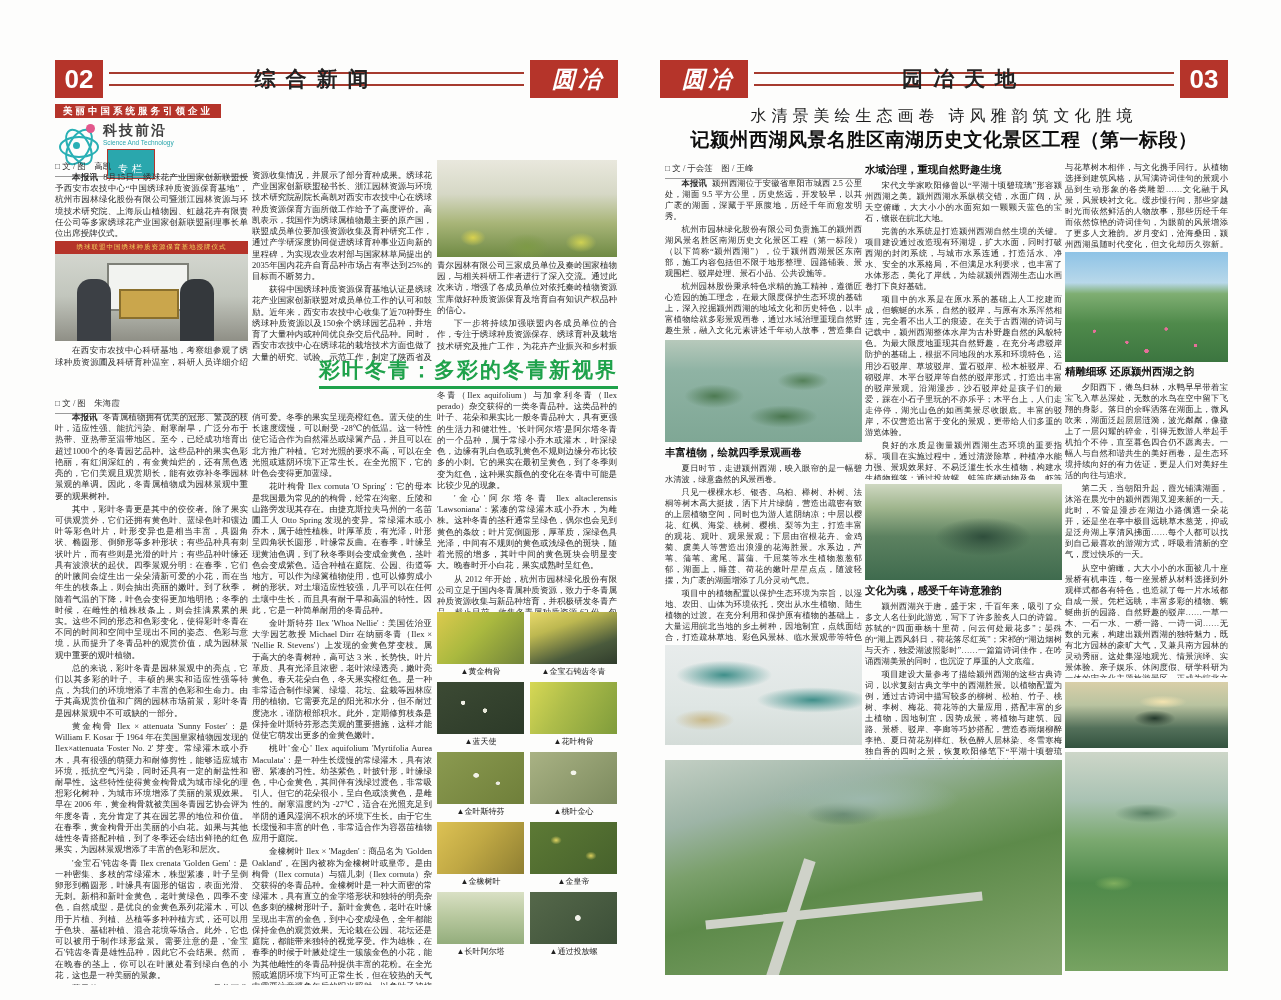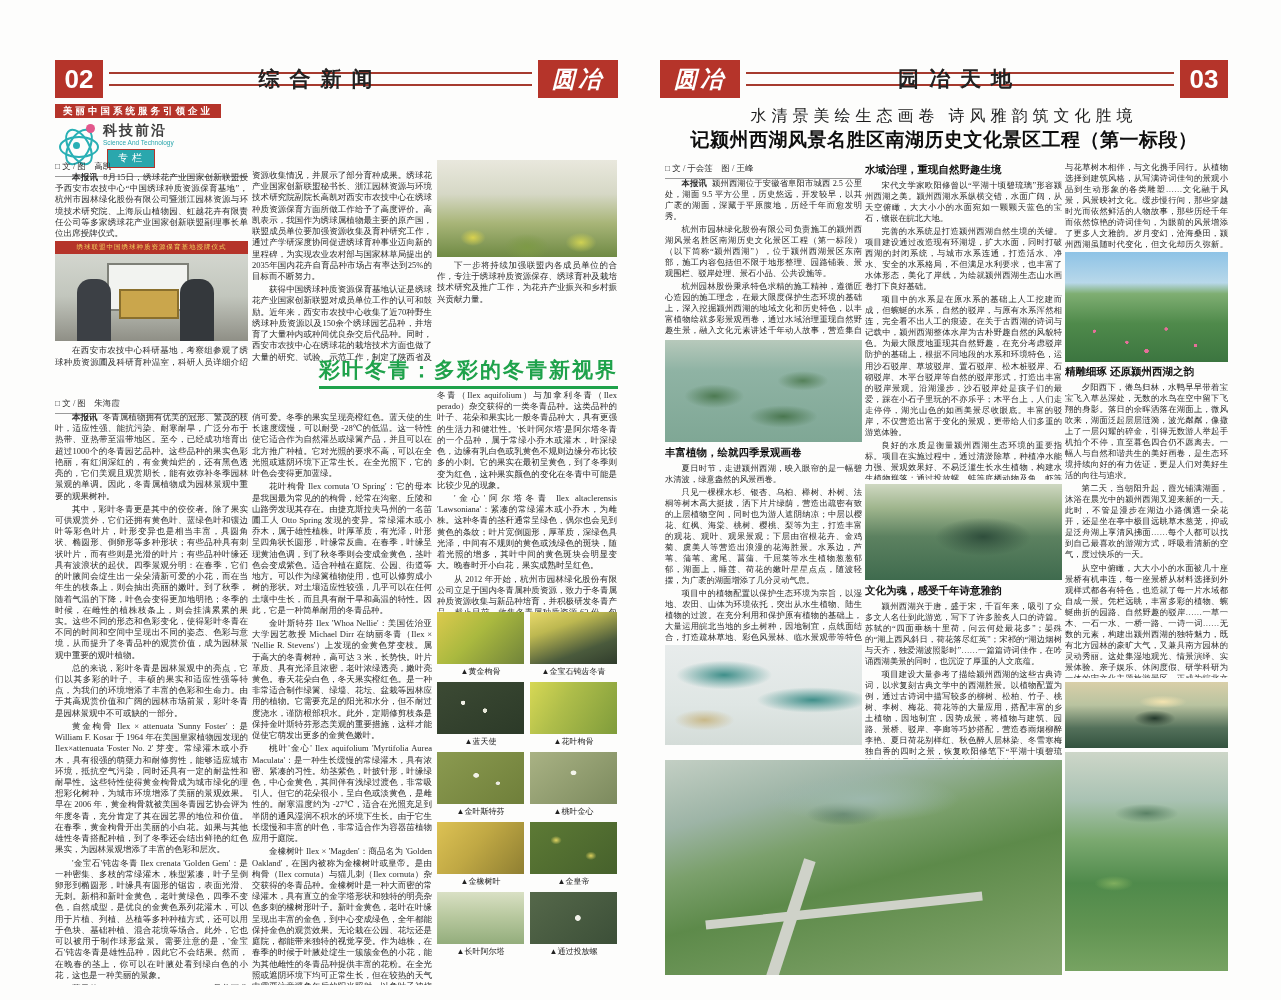--- a/index.html
+++ b/index.html
@@ -9,37 +9,37 @@
     -webkit-font-smoothing:antialiased;
   }
   .page{position:absolute;top:60px;height:925px;background:transparent;}
   #page-left{left:55px;width:563px;}
   #page-right{left:660px;width:568px;}
 
   
   .phead{position:absolute;top:0;left:0;right:0;height:38px;display:flex;align-items:stretch;}
   .redbox{background:#b5342a;color:#fff;display:flex;align-items:center;justify-content:center;}
   .pagenum{width:48px;font-family:"Liberation Sans",sans-serif;font-size:26px;font-weight:bold;}
-  .masthead{width:80px;font-size:23px;font-weight:bold;font-style:italic;letter-spacing:3px;font-family:"Liberation Serif",serif;}
+  .masthead{width:80px;font-size:23px;font-weight:bold;font-style:italic;letter-spacing:3px;font-family:"Liberation Serif",serif;padding-left:8px;}
   .headmid{flex:1;margin:12px 6px;border-top:2px solid #a63a2e;border-bottom:2px solid #a63a2e;display:flex;align-items:center;justify-content:center;font-size:21px;letter-spacing:10px;color:#222;font-weight:600;}
 
   
   .tagline{position:absolute;top:44px;left:0;height:14px;background:#b5342a;color:#fff;
     font-family:"Liberation Sans",sans-serif;font-size:9.5px;font-weight:bold;letter-spacing:3px;
     display:flex;align-items:center;padding:0 8px;}
   .logo{position:absolute;top:62px;left:0;width:128px;height:50px;}
   .atom{position:absolute;left:0;top:2px;width:44px;height:44px;}
   .atom .orb{position:absolute;left:4px;top:12px;width:36px;height:18px;border:2.5px solid #29b0b5;border-radius:50%;}
   .atom .orb2{transform:rotate(60deg);}
   .atom .orb3{transform:rotate(-60deg);}
   .atom .nuc{position:absolute;left:18px;top:18px;width:7px;height:7px;background:#29b0b5;border-radius:50%;}
   .atom .dot{position:absolute;right:4px;top:0;width:9px;height:9px;background:#e2588c;border-radius:50%;}
   .logo .t1{position:absolute;left:48px;top:0;color:#404040;font-weight:bold;font-size:14px;letter-spacing:2px;}
   .logo .t2{position:absolute;left:48px;top:17px;color:#2aa7ad;font-size:6.5px;font-family:"Liberation Sans",sans-serif;}
-  .logo .t3{position:absolute;left:52px;top:27px;background:#2aa7ad;color:#fff;font-size:10px;letter-spacing:4px;padding:1px 8px 2px 10px;border:1px solid #b5342a;}
+  .logo .t3{position:absolute;left:52px;top:27px;background:#2aa7ad;color:#fff;font-size:10px;letter-spacing:4px;padding:12px 8px 2px 10px;border:1px solid #b5342a;}
   .headline1{position:absolute;top:64px;left:132px;width:431px;text-align:center;
     font-size:20.5px;font-weight:bold;letter-spacing:0.5px;color:#111;line-height:1.2;}
 
   .byline{font-size:8.5px;color:#333;border-bottom:0.5px solid #9a9a9a;padding-bottom:3px;}
   #byline1{position:absolute;top:101px;left:0;width:193px;}
   #byline2{position:absolute;top:338px;left:0;width:193px;}
 
   
   .col{position:absolute;overflow:hidden;}
   .col p{margin:0 0 2px 0;font-size:8.5px;line-height:1.32;text-align:justify;text-indent:2em;}
@@ -179,20 +179,21 @@
   </div>
 
   <div class="col" id="a1c2">
     <p class="noind">资源收集情况，并展示了部分育种成果。绣球花产业国家创新联盟秘书长、浙江园林资源与环境技术研究院副院长高凯对西安市农技中心在绣球种质资源保育方面所做工作给予了高度评价。高凯表示，我国作为绣球属植物最主要的原产国，联盟成员单位要加强资源收集及育种研究工作，通过产学研深度协同促进绣球育种事业迈向新的里程碑，为实现农业农村部与国家林草局提出的2035年国内花卉自育品种市场占有率达到25%的目标而不断努力。</p>
     <p>获得中国绣球种质资源保育基地认证是绣球花产业国家创新联盟对成员单位工作的认可和鼓励。近年来，西安市农技中心收集了近70种野生绣球种质资源以及150余个绣球园艺品种，并培育了大量种内或种间优良杂交后代品种。同时，西安市农技中心在绣球花的栽培技术方面也做了大量的研究、试验、示范工作，制定了陕西省及西安市两个绣球生产技术地方标准，并获得1项发明专利授权，为绣球产业在陕西及类似地区的发展、应用做好了先行示范。</p>
 
   </div>
 
   <div class="col" id="a1c3">
     <div class="ph ph-greenhouse"></div>
+    <p class="noind">青尔园林有限公司三家成员单位及秦岭国家植物园，与相关科研工作者进行了深入交流。通过此次来访，增强了各成员单位对依托秦岭植物资源宝库做好种质资源保育及培育自有知识产权品种的信心。</p>
     <p>下一步将持续加强联盟内各成员单位的合作，专注于绣球种质资源保存、绣球育种及栽培技术研究及推广工作，为花卉产业振兴和乡村振兴贡献力量。</p>
   </div>
 
   <div class="headline2">彩叶冬青：多彩的冬青新视界</div>
   <div class="byline" id="byline2">□ 文 / 图　朱海霞</div>
 
   <div class="col" id="a2c1">
     <p><b class="dl">本报讯</b><span>冬青属植物拥有优美的冠形、繁茂的枝叶，适应性强、能抗污染、耐寒耐旱，广泛分布于热带、亚热带至温带地区。至今，已经成功培育出超过1000个的冬青园艺品种。这些品种的果实色彩艳丽，有红润深红的，有金黄灿烂的，还有黑色透亮的，它们美观且观赏期长，能有效弥补冬季园林景观的单调。因此，冬青属植物成为园林景观中重要的观果树种。</span></p>
     <p>其中，彩叶冬青更是其中的佼佼者。除了果实可供观赏外，它们还拥有黄色叶、蓝绿色叶和镶边叶等彩色叶片，叶形变异也是相当丰富，具圆角状、椭圆形、倒卵形等多种形状；有些品种具有刺状叶片，而有些则是光滑的叶片；有些品种叶缘还具有波浪状的起伏。四季景观分明：在春季，它们的叶腋间会绽生出一朵朵清新可爱的小花，而在当年生的枝条上，则会抽出亮丽的嫩叶。到了秋季，随着气温的下降，叶色会变得更加地明艳；冬季的时候，在雌性的植株枝条上，则会挂满累累的果实。这些不同的形态和色彩变化，使得彩叶冬青在不同的时间和空间中呈现出不同的姿态、色彩与意境，从而提升了冬青品种的观赏价值，成为园林景观中重要的观叶植物。</p>
     <p>总的来说，彩叶冬青是园林景观中的亮点，它们以其多彩的叶子、丰硕的果实和适应性强等特点，为我们的环境增添了丰富的色彩和生命力。由于其高观赏价值和广阔的园林市场前景，彩叶冬青是园林景观中不可或缺的一部分。</p>

